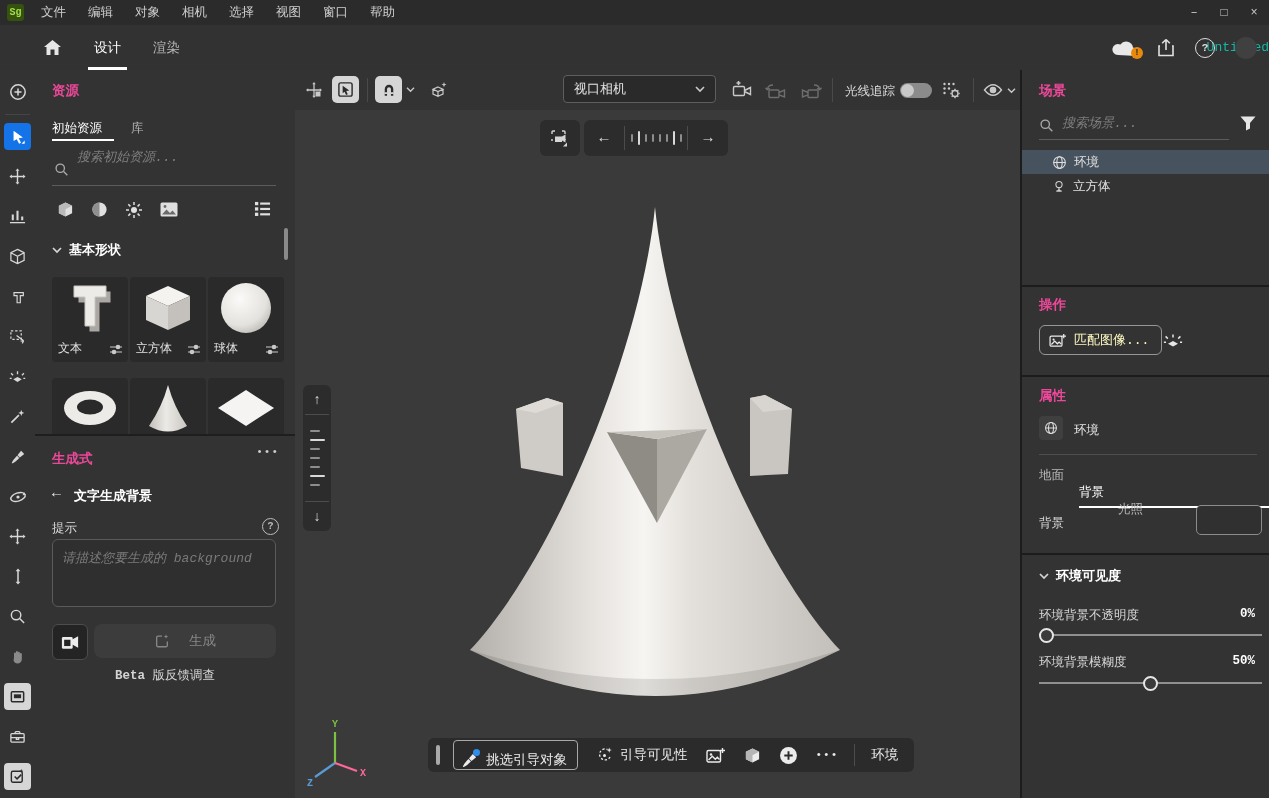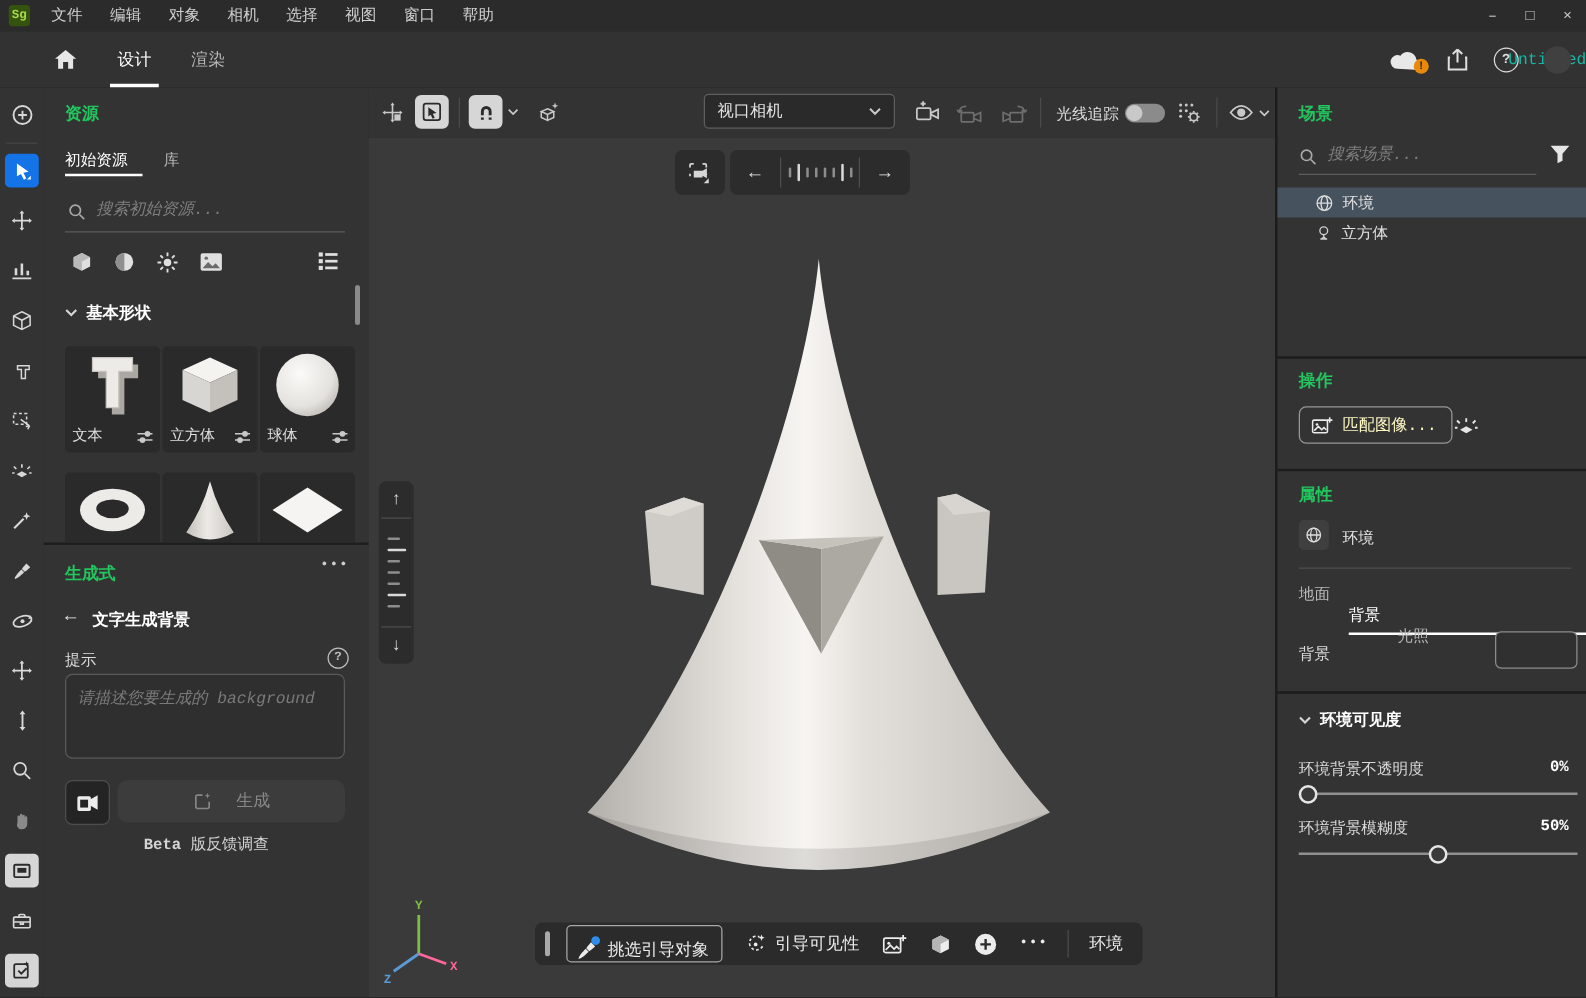--- a/index.html
+++ b/index.html
@@ -30,21 +30,21 @@
   
   .ltoolbar{position:absolute;top:70px;left:0;width:35px;bottom:0;background:#333;
             border-right:1px solid #282828;display:flex;flex-direction:column;align-items:center}
   .tool{width:27px;height:27px;border-radius:4px;display:flex;align-items:center;justify-content:center;margin:6.5px 0}
   .tool.sel{background:#1473e6}
   .tool.lite{background:#d6d6d6}
   .tdiv{width:25px;height:1px;background:#454545;margin:2px 0}
   
   .lpanel{position:absolute;top:70px;left:35px;width:260px;bottom:0;background:#333}
   .assets{position:absolute;top:0;left:0;right:0;height:364px;overflow:hidden}
-  .ptitle{font-size:13.5px;font-weight:bold;color:#22c55e}
+  .ptitle{font-size:13.5px;font-weight:bold;color:#ec4899}
   .atab{font-size:12.5px;color:#b5b5b5}
   .atab.active{color:#fff}
   .searchline{position:absolute;border-bottom:1px solid #5c5c5c}
   .sinput{background:transparent;border:0;outline:none;color:#ddd;font-size:13px;width:100%;
           font-family:inherit}
   .sinput::placeholder{color:#7f7f7f;font-style:italic}
   .card{position:absolute;width:76px;height:85px;background:#2a2a2a;border-radius:4px}
   .clabel{position:absolute;left:6px;bottom:5px;font-size:12px;color:#e0e0e0}
   .cadj{position:absolute;right:5px;bottom:7px}
   .genpanel{position:absolute;top:364px;left:0;right:0;bottom:0;background:#333;border-top:2px solid #1e1e1e}
@@ -266,21 +266,21 @@
       <div class="ab ptitle" style="left:17px;top:12px">资源</div>
       <div class="ab atab active" style="left:17px;top:50px">初始资源</div>
       <div class="ab" style="left:17px;top:69px;width:62px;height:2px;background:#fff"></div>
       <div class="ab atab" style="left:96px;top:50px">库</div>
       <div class="ab" style="left:19px;top:92px">
         <svg width="15" height="15" viewBox="0 0 18 18" fill="none" stroke="#aaa" stroke-width="1.6">
             <circle cx="7.5" cy="7.5" r="5"></circle>
             <path d="M11.5 11.5 L16 16"></path>
           </svg>
         </div>
-      <div class="ab" style="left:40px;top:89px;width:195px">
+      <div class="ab" style="left:40px;top:79px;width:195px">
         <input class="sinput" placeholder="搜索初始资源..." style=""></div>
       <div class="searchline" style="left:17px;top:115px;width:224px"></div>
       <div class="ab" style="left:22px;top:131px">
         <svg width="17" height="17" viewBox="0 0 18 18">
             <path d="M9 1.5 L16 5 V13 L9 16.5 L2 13 V5 Z" fill="#e0e0e0"></path>
             <path d="M9 1.5 L16 5 L9 8.7 V16.5 L2 13 V5 Z" fill="#b9b9b9"></path>
           </svg>
         </div>
       <div class="ab" style="left:56px;top:131px">
         <svg width="17" height="17" viewBox="0 0 18 18">

